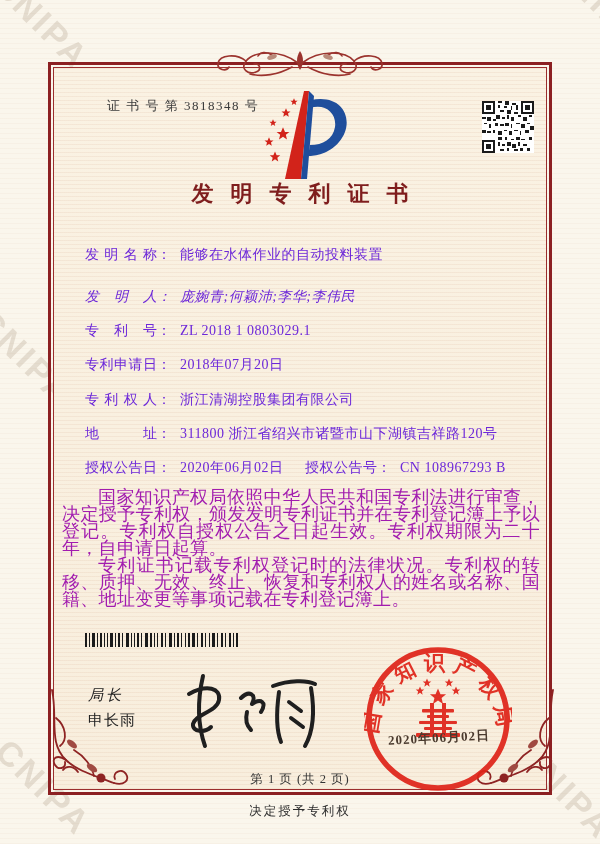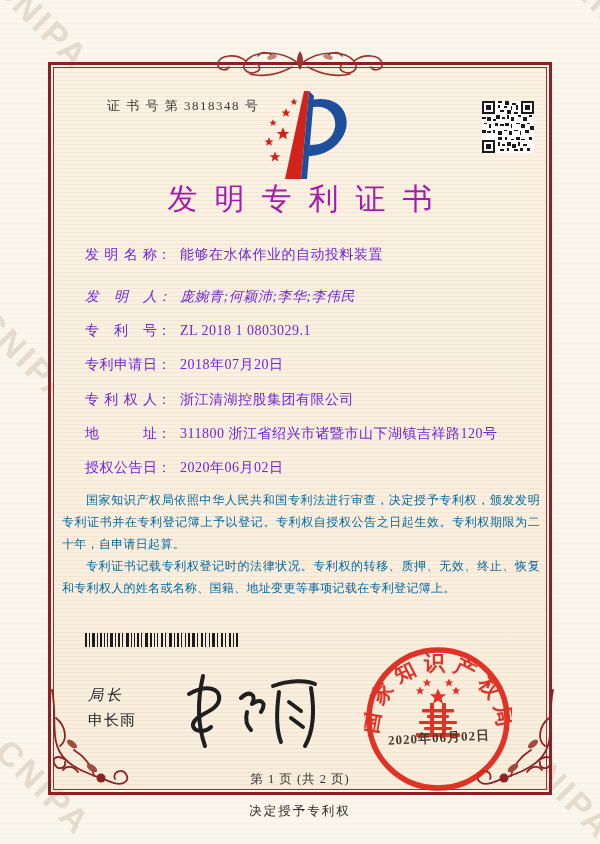--- a/index.html
+++ b/index.html
@@ -27,37 +27,37 @@
     position:absolute;inset:2px;border:1px solid #9b2d2d;
     background:
       repeating-linear-gradient(0deg, rgba(205,150,120,0.12) 0 1px, transparent 1px 4px),
       linear-gradient(#faf2e3,#f8eedd);
   }
   .cert-no{
     left:75px;top:97px;font-size:13px;color:#3a3a3a;letter-spacing:1.5px;margin-left:32px;
   }
   .title{
     left:0;right:0;top:179px;text-align:center;
-    font-size:30px;font-weight:400;color:#a21caf;
+    font-size:22px;font-weight:700;color:#7f1d1d;
     letter-spacing:17px;text-indent:17px;white-space:nowrap;
   }
   .frow{
     position:absolute;left:85px;width:450px;height:20px;
     font-size:14px;color:#6d28d9;white-space:nowrap;
   }
   .flabel{
     display:inline-block;width:72px;text-align:justify;text-align-last:justify;
     vertical-align:bottom;
   }
   .fcolon{display:inline-block;}
   .fvalue{margin-left:9px;letter-spacing:0.5px;}
   .fpair2{position:absolute;left:220px;top:0;}
   .bodytext{
     left:62px;top:489px;width:478px;
-    font-size:12px;line-height:22px;color:#0369a1;
+    font-size:18px;line-height:17px;color:#a21caf;
     text-align:justify;letter-spacing:0.3px;
   }
   .bodytext p{margin:0;text-indent:2em;}
   .signer-title{left:88px;top:686px;font-size:15px;color:#222;letter-spacing:3px;font-style:italic;}
   .signer-name{left:88px;top:711px;font-size:15px;color:#222;letter-spacing:1px;}
   .seal-date{
     left:366px;top:729px;width:146px;text-align:center;
     font-size:13px;font-weight:700;color:#4a3a2e;letter-spacing:1px;
     transform:rotate(-3deg);
   }
@@ -228,20 +228,23 @@
   <span class="flabel">专利申请日</span><span class="fcolon">：</span><span class="fvalue">2018年07月20日</span>
 </div>
 <div class="frow" style="top:391px;">
   <span class="flabel">专利权人</span><span class="fcolon">：</span><span class="fvalue">浙江清湖控股集团有限公司</span>
 </div>
 <div class="frow" style="top:425px;">
   <span class="flabel">地址</span><span class="fcolon">：</span><span class="fvalue">311800 浙江省绍兴市诸暨市山下湖镇吉祥路120号</span>
 </div>
 <div class="frow" style="top:459px;">
   <span class="flabel">授权公告日</span><span class="fcolon">：</span><span class="fvalue">2020年06月02日</span>
+  <span class="fpair2">
+    <span class="flabel">授权公告号</span><span class="fcolon">：</span><span class="fvalue">CN 108967293 B</span>
+  </span>
 </div>
 
 <div class="abs bodytext">
   <p>国家知识产权局依照中华人民共和国专利法进行审查，决定授予专利权，颁发发明专利证书并在专利登记簿上予以登记。专利权自授权公告之日起生效。专利权期限为二十年，自申请日起算。</p>
   <p>专利证书记载专利权登记时的法律状况。专利权的转移、质押、无效、终止、恢复和专利权人的姓名或名称、国籍、地址变更等事项记载在专利登记簿上。</p>
 </div>
 
 <svg class="abs" style="left:85px;top:633px;" width="156" height="14" viewBox="0 0 156 14" shape-rendering="crispEdges">
   <g fill="#1b1b1b">
     <rect x="0" y="0" width="2" height="14"></rect>

